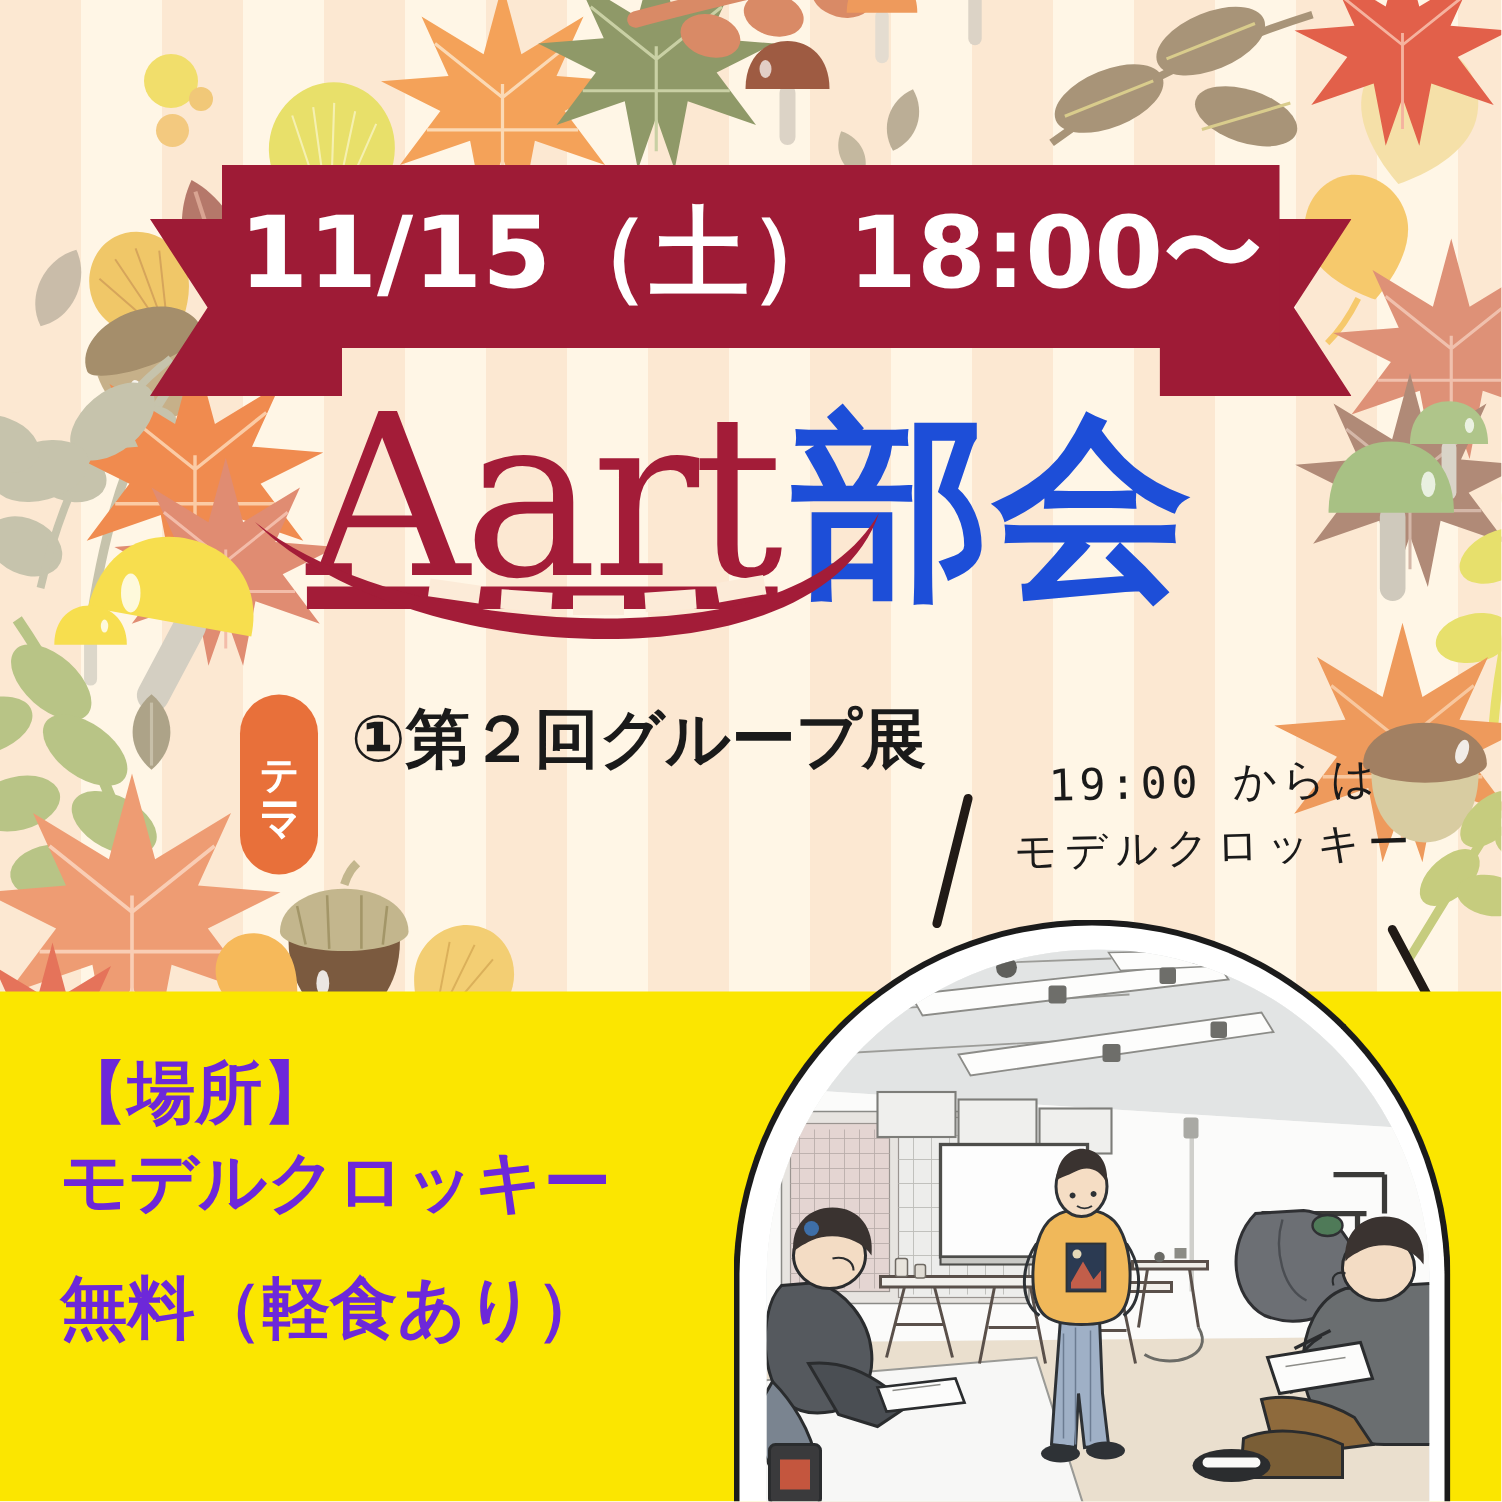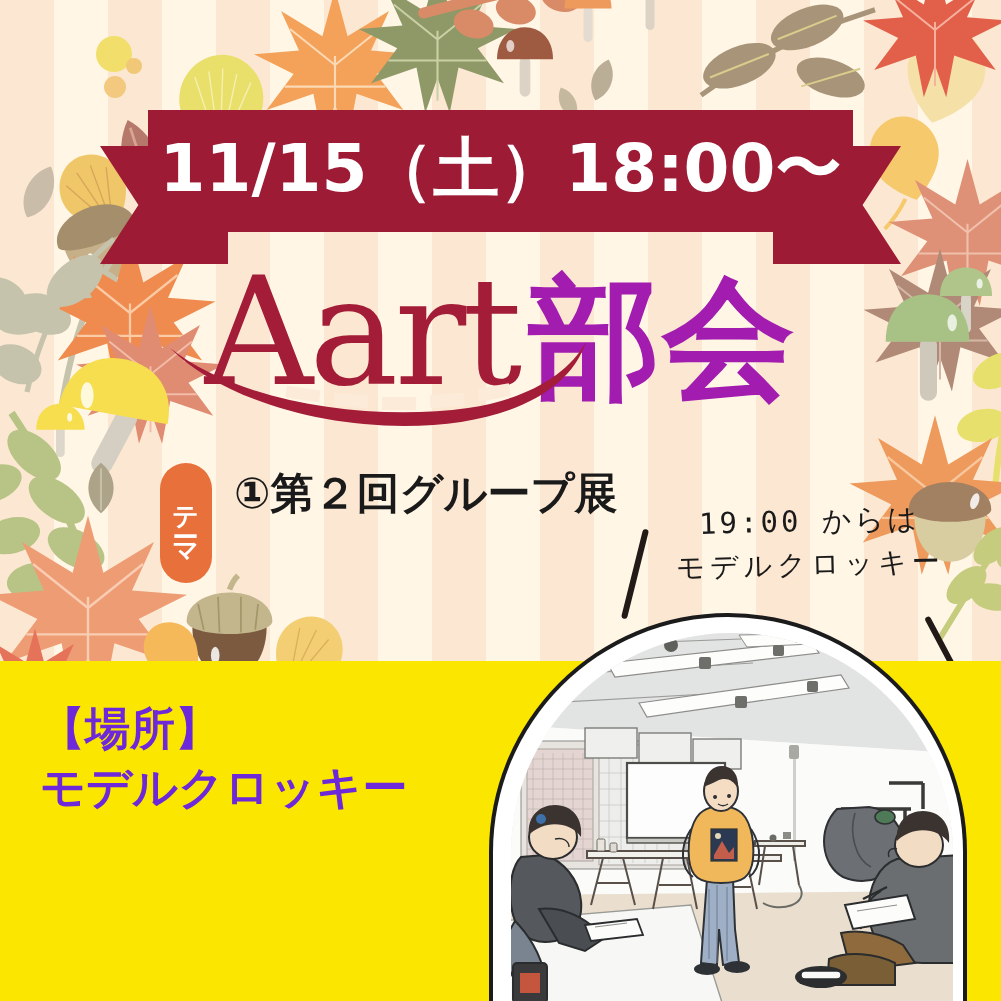--- a/index.html
+++ b/index.html
@@ -58,23 +58,24 @@
     display:flex;align-items:center;justify-content:center;
     gap:10px;
   }
   .title-aart{
     position:relative;
     color:#A31C38;
     font-family:"DejaVu Serif","Liberation Serif",serif;
     font-size:150px;line-height:1;
     letter-spacing:-4px;
     transform:translateY(-6px);
+    text-decoration:underline;
   }
   .title-jp{
-    color:#a21caf;
+    color:#1d4ed8;
     font-family:"DejaVu Sans","Liberation Sans",sans-serif;
     font-weight:700;
     font-size:132px;line-height:1;
     letter-spacing:2px;
   }
   .swoosh{position:absolute;left:168px;top:336px;width:420px;height:90px;}
 
   
   .theme-block{
     position:absolute;left:160px;top:463px;
@@ -468,20 +469,21 @@
     <div class="l1">19:00 からは</div>
     <div class="l2">モデルクロッキー</div>
   </div>
 
   <div class="yellow-band"></div>
 
   <div class="info">
     <div class="head">【場所】</div>
     <div class="body">モデルクロッキー</div>
     <div class="gap"></div>
+    <div class="body">無料（軽食あり）</div>
   </div>
 
   <div class="arch-outer">
     <div class="arch-inner">
       <svg class="photo" viewBox="0 0 442 382" preserveAspectRatio="xMidYMid slice">
 
         <rect x="0" y="0" width="442" height="382" fill="#F3F3F1"></rect>
         <polygon points="0,0 442,0 442,120 0,92" fill="#E2E4E4"></polygon>
         <polygon points="0,92 442,120 442,258 0,262" fill="#FBFBFA"></polygon>
 

